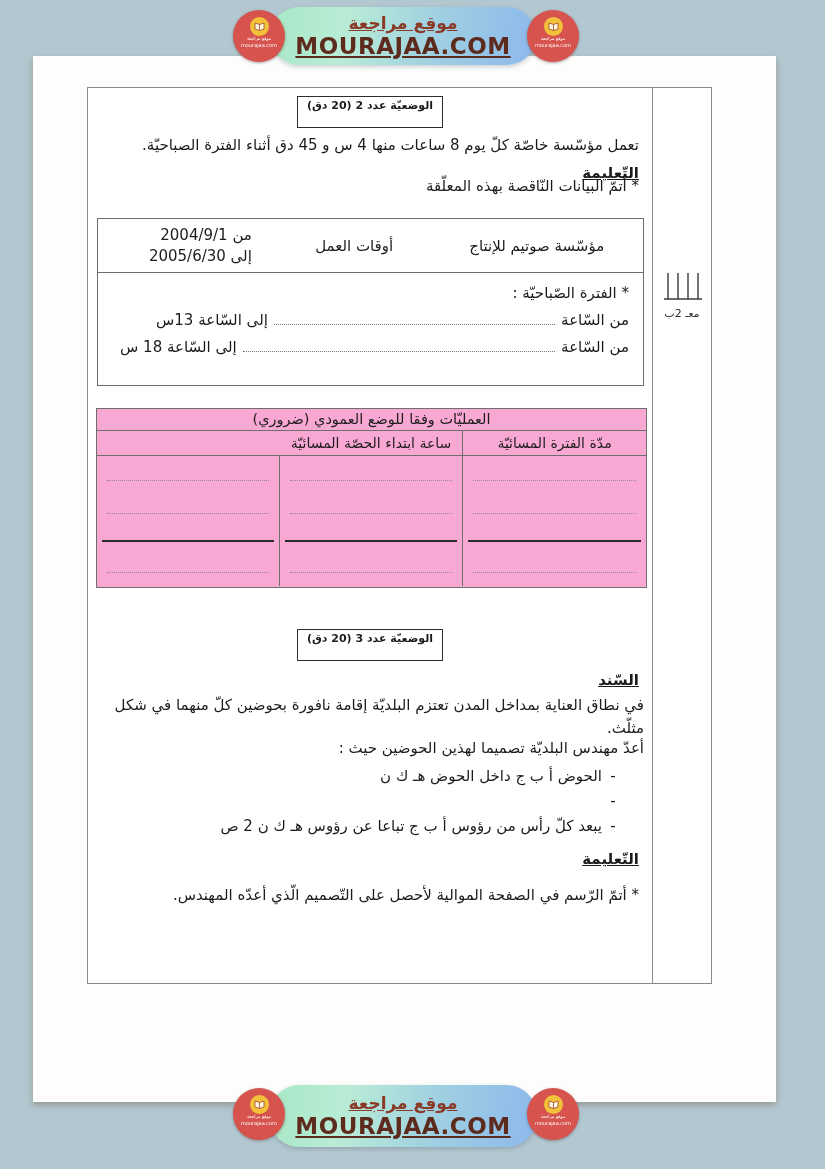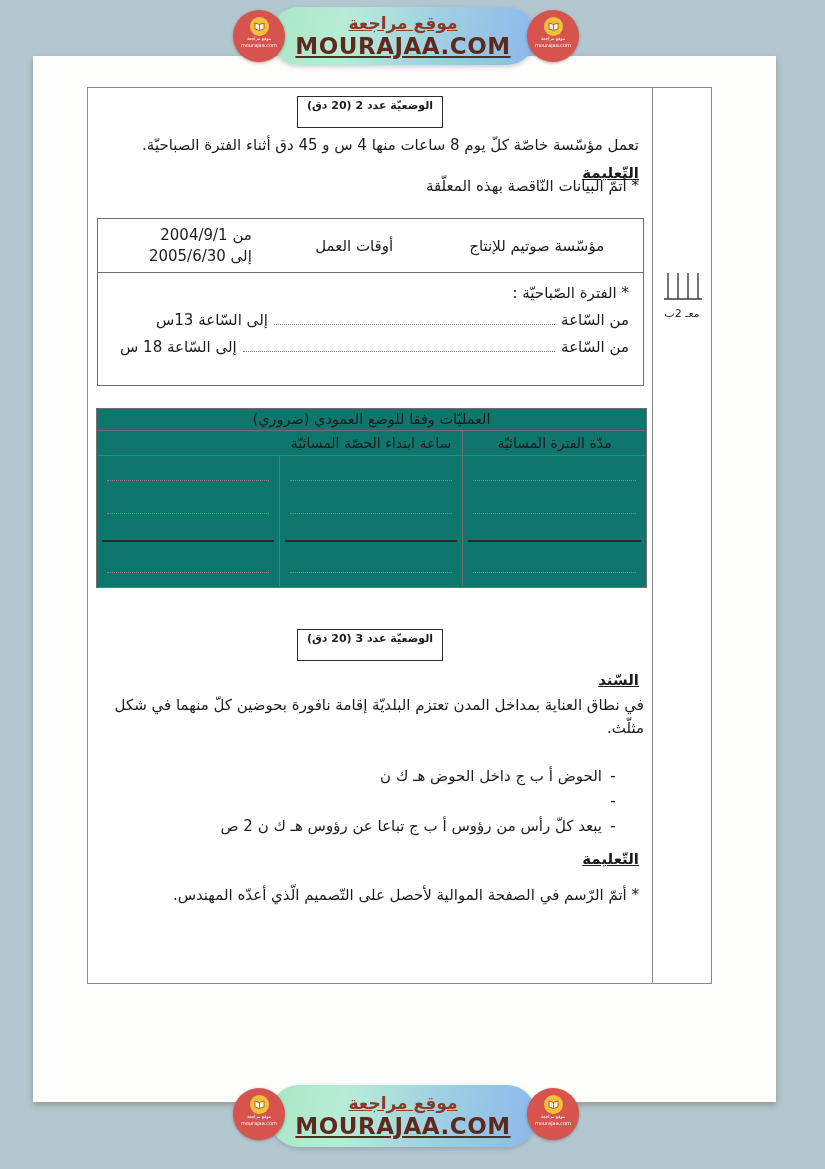--- a/index.html
+++ b/index.html
@@ -90,21 +90,21 @@
   .t1-body { padding:8px 14px 0;text-align:right; }
   .t1-body .row { margin-bottom:3px; line-height:24px; }
   .dotrow { display:flex; align-items:baseline; }
   .dotrow .dots { flex:1; border-bottom:1.6px dotted #7a7a7a; margin:0 6px 4px; }
   .dotrow.first { padding-left:44px; }
   .dotrow.second { padding-left:8px; }
 
   
   .t2 {
     position:absolute; right:5px; top:320px; width:551px; height:180px;
-    border:1.2px solid #6e6e6e; background:#0f766e;
+    border:1.2px solid #6e6e6e; background:#f9a8d4;
   }
   .t2-caption {
     height:22px; border-bottom:1.2px solid #6e6e6e;
     text-align:center; font-size:14.5px; line-height:21px;
   }
   .t2-cols { display:flex; height:25px; border-bottom:1.2px solid #6e6e6e; }
   .t2-cols .c, .t2-body .c { width:33.33%; }
   .t2-cols .c {
     display:flex; align-items:center; justify-content:center; font-size:14px;
   }
@@ -197,20 +197,21 @@
       </div>
 
       <div class="abs titlebox-wrap" style="top:540px;">
         <span class="titlebox">الوضعيّة عدد 3 (20 دق)</span>
       </div>
 
       <div class="abs h-underline" style="top:583px; right:13px;">السّند</div>
 
       <div class="abs para" style="top:606px; right:8px; left:8px;">في نطاق العناية بمداخل المدن تعتزم البلديّة إقامة نافورة بحوضين كلّ منهما في شكل مثلّث.</div>
 
+      <div class="abs" style="top:651px; right:8px;">أعدّ مهندس البلديّة تصميما لهذين الحوضين حيث :</div>
 
       <div class="abs" style="top:676px; right:28px; left:8px;">
         <div class="bullet">
           <span class="mark">-</span>
           <span>الحوض أ ب ج داخل الحوض هـ ك ن</span>
         </div>
         <div class="bullet">
           <span class="mark">-</span>
         </div>
         <div class="bullet">

